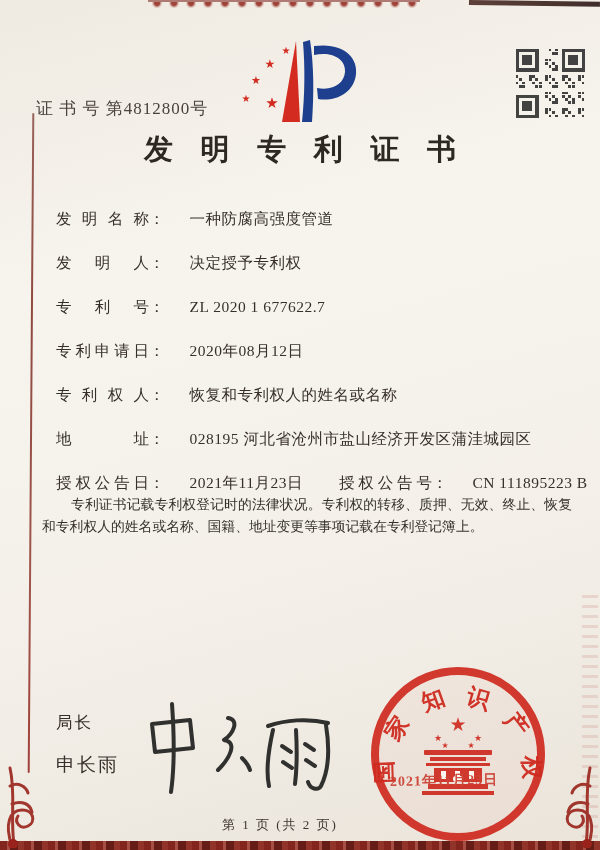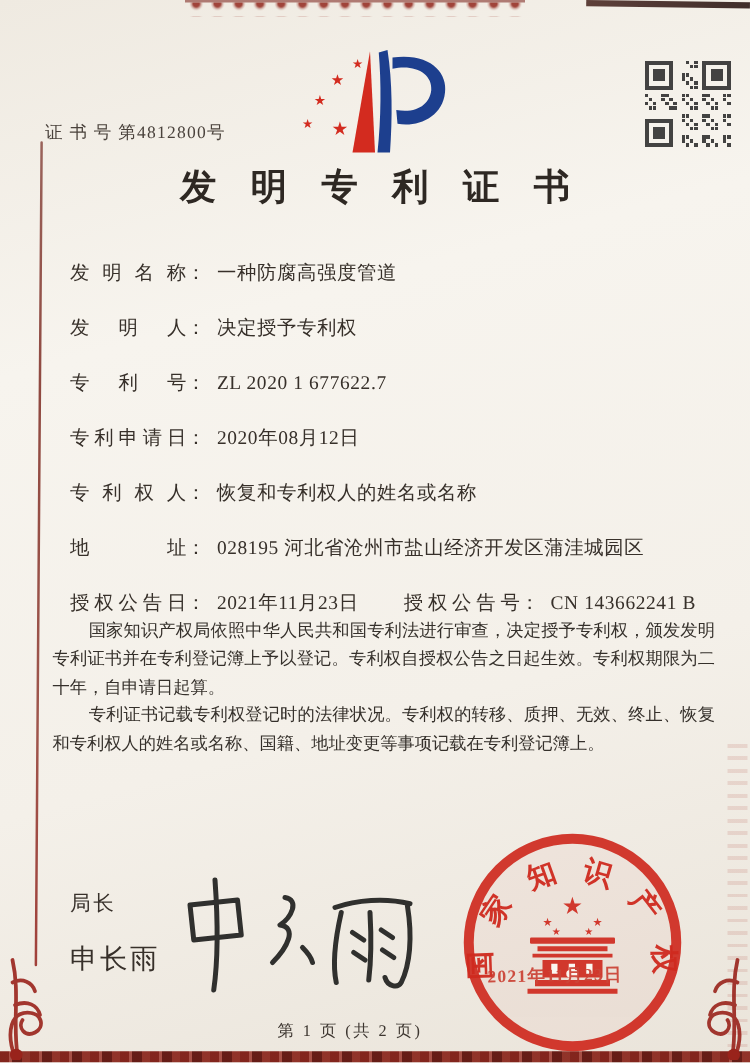--- a/index.html
+++ b/index.html
@@ -20,40 +20,40 @@
 
   .left-line{left:30px;top:113px;width:2px;height:660px;border-radius:2px;opacity:.85;
     background:linear-gradient(#8a4a42,#7d2b22 30%,#8f3a30 70%,#93221c);transform:rotate(.4deg);}
 
   .right-edge-pattern{left:582px;top:588px;width:16px;height:250px;opacity:.35;
     background:repeating-linear-gradient(0deg, rgba(190,110,100,.55) 0 3px, transparent 3px 10px);}
 
   .bottom-strip{left:0;top:841px;width:600px;height:9px;opacity:.95;
     background:repeating-linear-gradient(90deg,#7d1b13 0 7px,#a3473d 7px 10px,#5f120c 10px 18px,#8c2a20 18px 24px);}
 
-  .cert-no{left:36px;top:97px;font-size:14px;letter-spacing:1px;color:#4a423c;}
+  .cert-no{left:36px;top:97px;font-size:17px;letter-spacing:1px;color:#4a423c;}
 
   .title{left:144px;top:130px;font-size:29px;font-weight:bold;color:#2e2823;}
 
   .char-spread{display:inline-flex;justify-content:space-between;}
   .title.char-spread{width:312px;}
   .flabel{width:93px;vertical-align:bottom;}
 
   .fields{left:56px;top:209px;width:505px;font-size:15.5px;}
   .frow{margin-bottom:25px;white-space:nowrap;line-height:19px;}
   .fcolon{margin-right:9px;}
-  .fvalue{letter-spacing:.5px;}
+  .fvalue{letter-spacing:.5px;margin-left:16px;}
   .pair2{margin-left:36px;}
 
   .bodytext{left:42px;top:494px;width:530px;font-size:13.8px;line-height:1.63;
     text-align:justify;color:#35302b;}
   .bodytext p{margin:0;text-indent:2.1em;}
 
   .sig-title{left:56px;top:712px;font-size:16.5px;letter-spacing:2px;}
-  .sig-name{left:56px;top:752px;font-size:22px;letter-spacing:2px;}
+  .sig-name{left:56px;top:752px;font-size:19px;letter-spacing:2px;}
   .sig-svg{left:130px;top:692px;}
 
   .seal-svg{left:367px;top:663px;}
   .seal-date{left:390px;top:772px;font-size:14px;color:rgba(203,69,56,.95);
     letter-spacing:1px;transform:rotate(-1deg);font-weight:bold;}
 
   .footer{left:0;top:816px;width:560px;text-align:center;font-size:13px;letter-spacing:2px;color:#3d3630;}
 
   .qr-svg{left:514px;top:47px;opacity:.88;}
   .logo-svg{left:234px;top:36px;}
@@ -259,26 +259,25 @@
         <span>权</span>
         <span>公</span>
         <span>告</span>
         <span>日</span>
       </span><span class="fcolon">：</span><span class="fvalue">2021年11月23日</span><span class="pair2"><span class="flabel char-spread">
           <span>授</span>
           <span>权</span>
           <span>公</span>
           <span>告</span>
           <span>号</span>
-        </span><span class="fcolon">：</span><span class="fvalue">CN 143662241 B</span></span>
+        </span><span class="fcolon">：</span><span class="fvalue">CN 111895223 B</span></span>
   </div>
 </div>
 
 <div class="abs bodytext">
-  <p>国家知识产权局依照中华人民共和国专利法进行审查，决定授予专利权，颁发发明专利证书并在专利登记簿上予以登记。专利权自授权公告之日起生效。专利权期限为二十年，自申请日起算。</p>
   <p>专利证书记载专利权登记时的法律状况。专利权的转移、质押、无效、终止、恢复和专利权人的姓名或名称、国籍、地址变更等事项记载在专利登记簿上。</p>
 </div>
 
 <div class="abs sig-title">局长</div>
 <div class="abs sig-name">申长雨</div>
 <svg class="abs sig-svg" width="215" height="110" viewBox="0 0 215 110">
   <g stroke="#30302e" stroke-width="4" fill="none" stroke-linecap="round" stroke-linejoin="round">
     <path d="M22,32 L60,28 L63,56 L25,60 Z"></path>
     <path d="M42,12 C44,40 45,72 41,100"></path>
     <path d="M98,26 C110,28 103,42 94,48 C108,50 100,66 88,78"></path>

